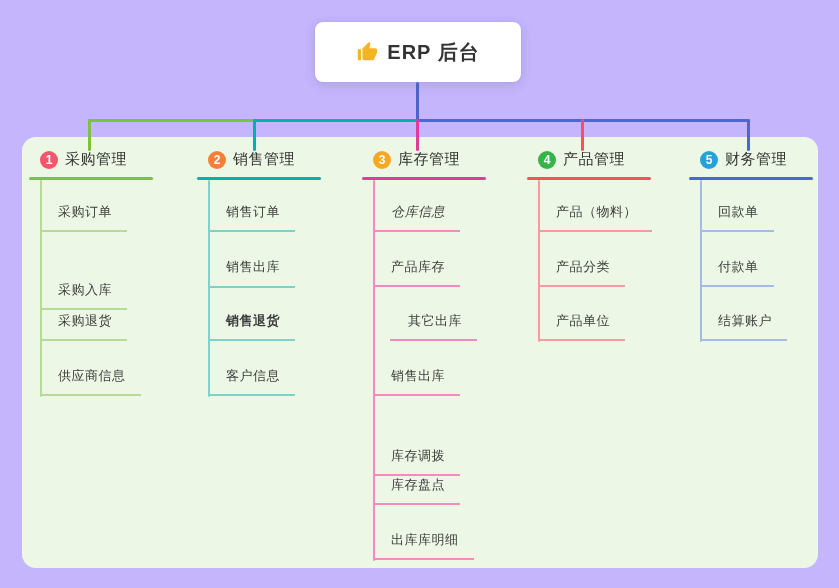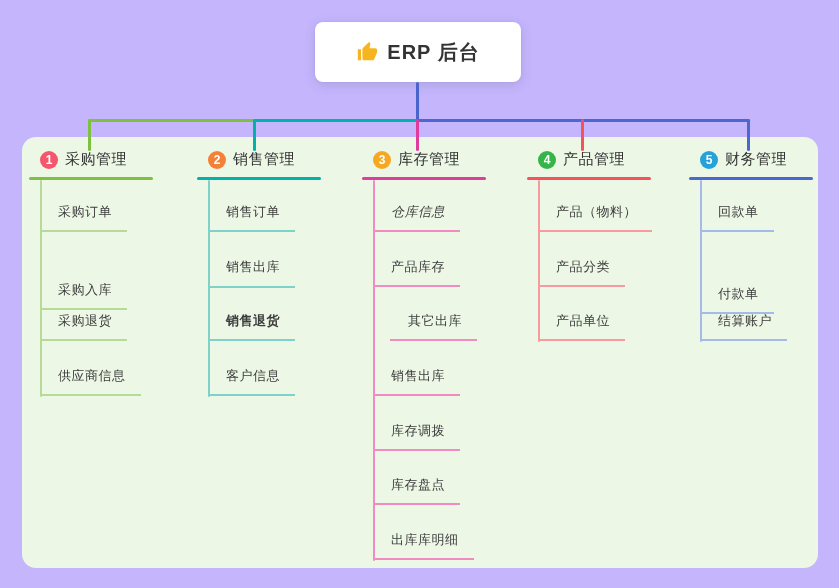--- a/index.html
+++ b/index.html
@@ -94,21 +94,21 @@
           <span class="branch-badge" style="background: rgb(247, 168, 34);">3</span>
           <span class="branch-label">库存管理</span>
         </div>
         <div class="branch-bar" style="background: rgb(224, 60, 158);"></div>
       </div>
       <div class="trunk" style="left: 373px; top: 180px; height: 380.6px; background: rgb(240, 140, 194);"></div>
       <div class="child-node" style="left: 373px; top: 202px;"><span class="child-label" style="border-bottom-color: rgb(240, 140, 194); font-style: italic;">仓库信息</span></div>
       <div class="child-node" style="left: 373px; top: 256.6px;"><span class="child-label" style="border-bottom-color: rgb(240, 140, 194);">产品库存</span></div>
       <div class="child-node" style="left: 373px; top: 311.2px;"><span class="child-label" style="border-bottom-color: rgb(240, 140, 194); margin-left: 17px;">其它出库</span></div>
       <div class="child-node" style="left: 373px; top: 365.8px;"><span class="child-label" style="border-bottom-color: rgb(240, 140, 194);">销售出库</span></div>
-      <div class="child-node" style="left: 373px; top: 421px;"><span class="child-label" style="border-bottom-color: rgb(240, 140, 194);">库存调拨</span></div>
+      <div class="child-node" style="left: 373px; top: 446px;"><span class="child-label" style="border-bottom-color: rgb(240, 140, 194);">库存调拨</span></div>
       <div class="child-node" style="left: 373px; top: 475px;"><span class="child-label" style="border-bottom-color: rgb(240, 140, 194);">库存盘点</span></div>
       <div class="child-node" style="left: 373px; top: 529.6px;"><span class="child-label" style="border-bottom-color: rgb(240, 140, 194);">出库库明细</span></div>
       <div class="branch-header" style="left: 527px; top: 148px;">
         <div class="branch-row">
           <span class="branch-badge" style="background: rgb(53, 180, 74);">4</span>
           <span class="branch-label">产品管理</span>
         </div>
         <div class="branch-bar" style="background: rgb(245, 83, 91);"></div>
       </div>
       <div class="trunk" style="left: 538px; top: 180px; height: 162.2px; background: rgb(247, 155, 160);"></div>
@@ -117,16 +117,16 @@
       <div class="child-node" style="left: 538px; top: 311.2px;"><span class="child-label" style="border-bottom-color: rgb(247, 155, 160);">产品单位</span></div>
       <div class="branch-header" style="left: 689px; top: 148px;">
         <div class="branch-row">
           <span class="branch-badge" style="background: rgb(37, 162, 217);">5</span>
           <span class="branch-label">财务管理</span>
         </div>
         <div class="branch-bar" style="background: rgb(74, 103, 210);"></div>
       </div>
       <div class="trunk" style="left: 700px; top: 180px; height: 162.2px; background: rgb(164, 187, 234);"></div>
       <div class="child-node" style="left: 700px; top: 202px;"><span class="child-label" style="border-bottom-color: rgb(164, 187, 234);">回款单</span></div>
-      <div class="child-node" style="left: 700px; top: 256.6px;"><span class="child-label" style="border-bottom-color: rgb(164, 187, 234); margin-top: 27px;">付款单</span></div>
+      <div class="child-node" style="left: 700px; top: 256.6px;"><span class="child-label" style="border-bottom-color: rgb(164, 187, 234);">付款单</span></div>
       <div class="child-node" style="left: 700px; top: 311.2px;"><span class="child-label" style="border-bottom-color: rgb(164, 187, 234);">结算账户</span></div>
     </div>
 </div>
 
 </body></html>

